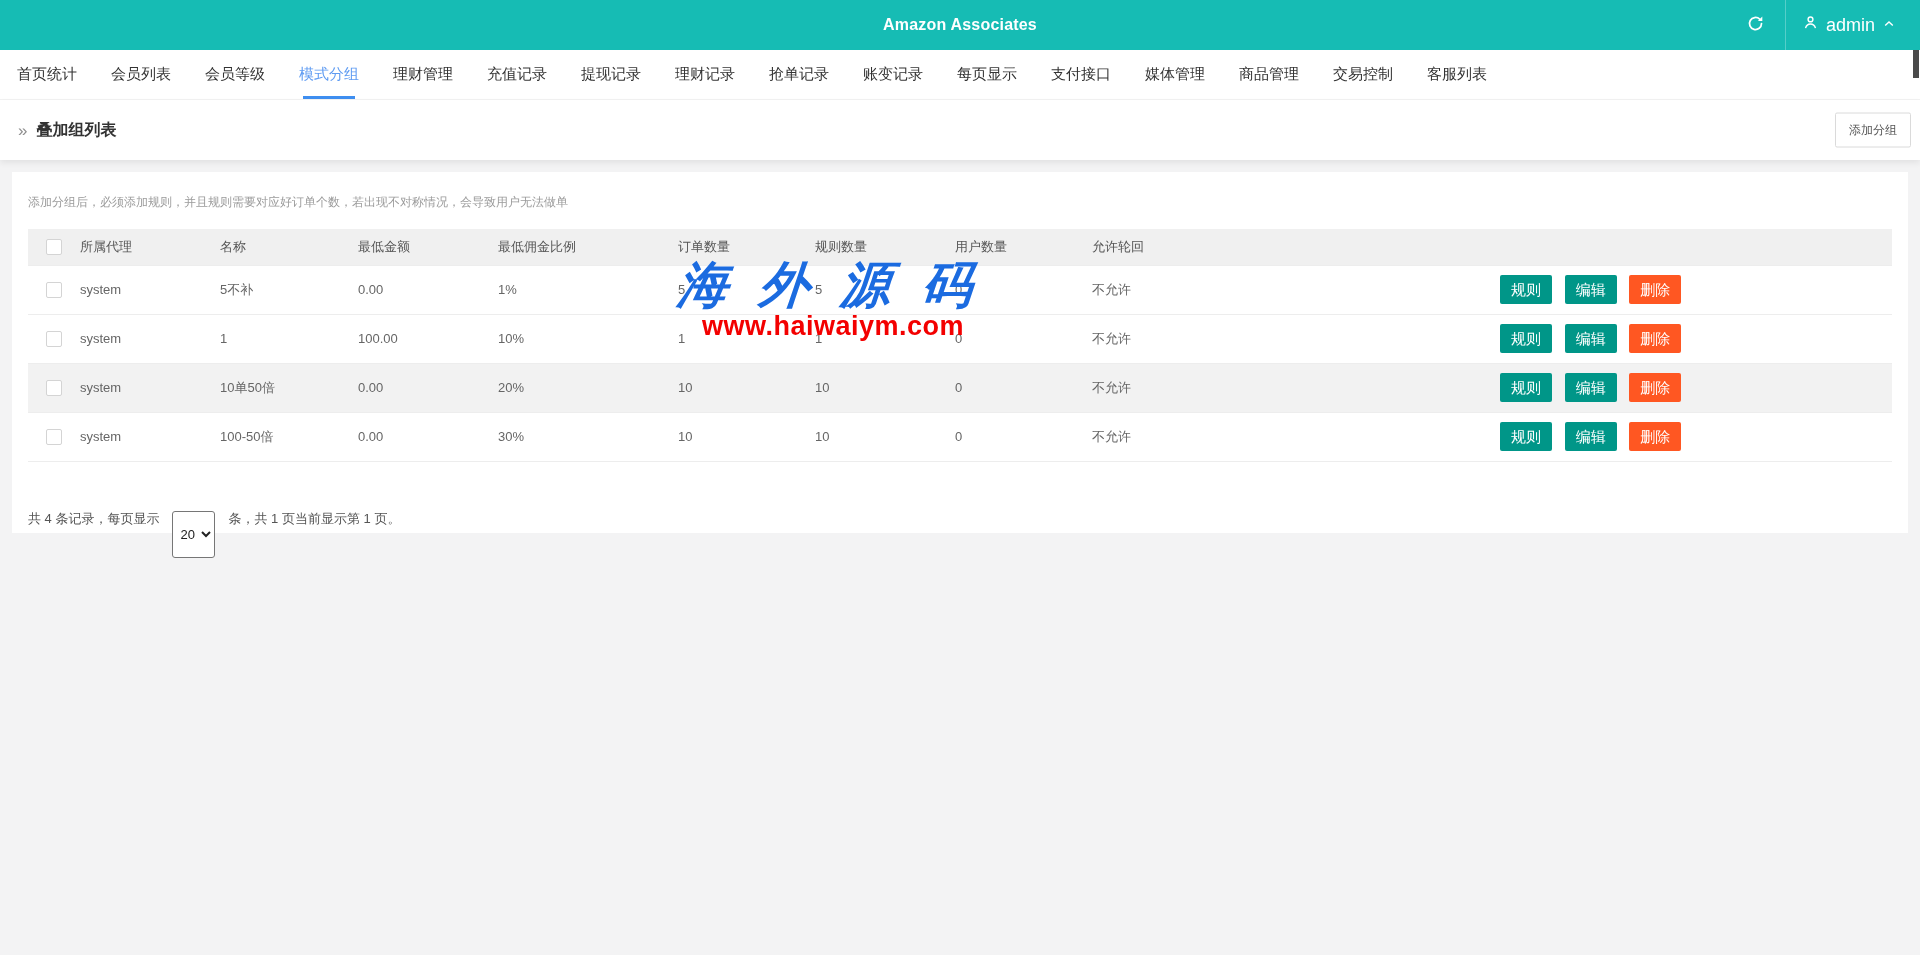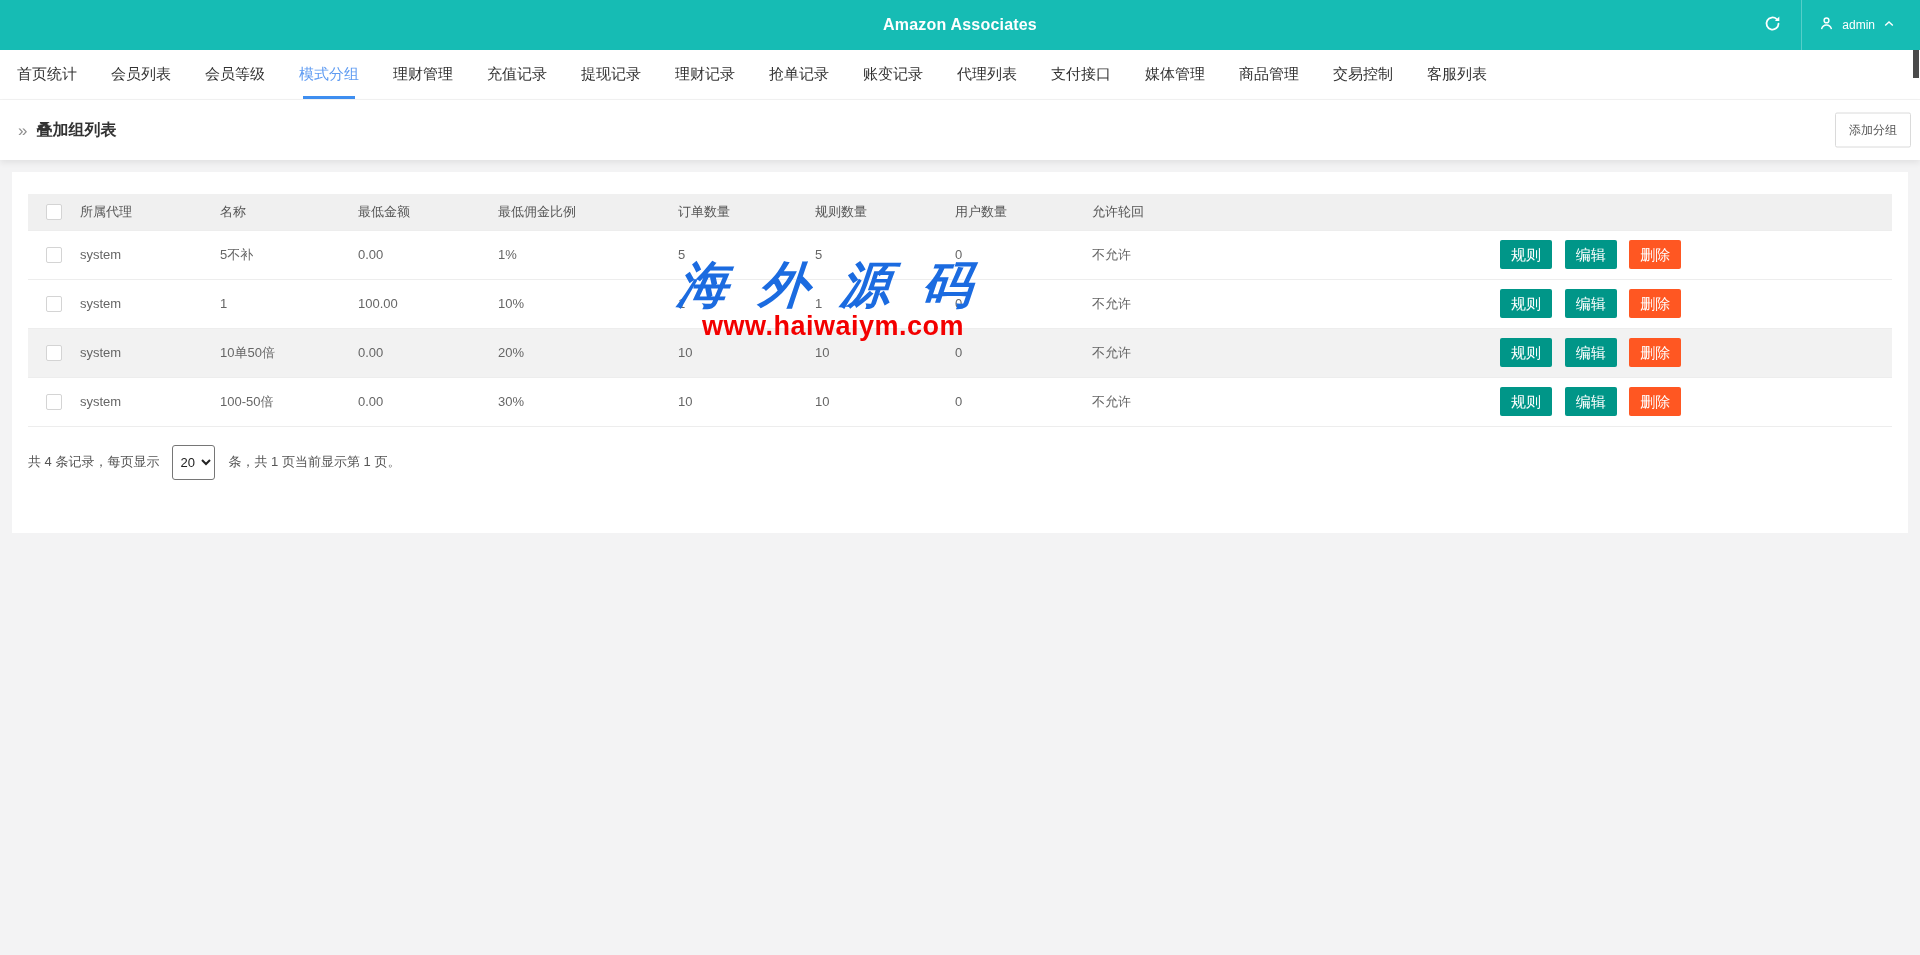--- a/index.html
+++ b/index.html
@@ -13,21 +13,21 @@
 
   
   .topbar {
     height: 50px; background: #16bcb4; position: relative;
     display: flex; align-items: center; justify-content: center;
   }
   .topbar-title { color: #fff; font-size: 16px; font-weight: 600; letter-spacing: .2px; }
   .topbar-right { position: absolute; right: 0; top: 0; height: 100%; display: flex; align-items: center; }
   .topbar-btn { width: 58px; height: 100%; display: flex; align-items: center; justify-content: center; cursor: pointer; }
   .topbar-divider { width: 1px; height: 100%; background: rgba(255,255,255,.28); }
-  .topbar-user { display: flex; align-items: center; gap: 7px; color: #fff; padding: 0 24px 0 16px; font-size: 12px; height: 100%; cursor: pointer; }
+  .topbar-user { display: flex; align-items: center; gap: 7px; color: #fff; padding: 0 24px 0 16px; font-size: 18px; height: 100%; cursor: pointer; }
 
   
   .navbar { height: 50px; background: #fff; display: flex; align-items: stretch; border-bottom: 1px solid #f2f2f2; }
   .nav-tab { width: 94px; display: flex; align-items: center; justify-content: center; font-size: 15px; color: #333; cursor: pointer; position: relative; white-space: nowrap; }
   .nav-tab.active { color: #5e9bf2; }
   .nav-tab.active::after { content: ""; position: absolute; left: 50%; transform: translateX(-50%); bottom: 0; width: 52px; height: 3px; background: #3e8ef0; }
 
   
   .breadcrumb-bar { height: 60px; background: #fff; display: flex; align-items: center; padding: 0 20px 0 18px; position: relative; box-shadow: 0 3px 6px rgba(0,0,0,.07); }
   .bc-icon { color: #8d8d8d; font-size: 17px; margin-right: 9px; line-height: 1; }
@@ -46,21 +46,21 @@
   tbody tr { border-top: 1px solid #ededed; background: #fff; }
   tbody tr:last-child { border-bottom: 1px solid #ededed; }
   tbody tr.hovered { background: #f2f2f2; }
   .cb { width: 16px; height: 16px; appearance: none; -webkit-appearance: none; border: 1px solid #d4d4d4; background: #fff; border-radius: 2px; display: block; margin: 0 auto; cursor: pointer; }
 
   .btn { display: inline-block; border: none; color: #fff; font-size: 15px; padding: 7px 11px; border-radius: 2px; cursor: pointer; margin-right: 9px; font-family: inherit; line-height: 1; }
   .btn-teal { background: #009688; }
   .btn-orange { background: #ff5722; }
 
   .pagination { margin-top: 18px; font-size: 13px; color: #555; display: flex; align-items: center; gap: 13px; }
-  .page-size { font-size: 13px; padding: 8px 3px; border: 1px solid #767676; border-radius: 3px; background: #fff; color: #222; font-family: inherit; }
+  .page-size { font-size: 13px; padding: 14px 3px; border: 1px solid #767676; border-radius: 3px; background: #fff; color: #222; font-family: inherit; margin-top: 31px; }
 
   
   .watermark { position: absolute; left: 678px; top: 260px; pointer-events: none; z-index: 5; }
   .wm1 { font-family: "DejaVu Serif", "Liberation Serif", serif; font-size: 50px; font-weight: bold; font-style: italic; color: #1b6be0; letter-spacing: 7px; transform: skewX(-5deg); line-height: 1; }
   .wm2 { font-size: 27px; font-weight: bold; color: #f30000; margin: 2px 0 0 24px; letter-spacing: .5px; line-height: 1.1; }
 
   
   .scroll-thumb { position: absolute; right: 1px; top: 50px; width: 6px; height: 28px; background: #4a4a4a; }
 </style>
 </head>
@@ -101,36 +101,37 @@
     <div class="nav-tab">首页统计</div>
     <div class="nav-tab">会员列表</div>
     <div class="nav-tab">会员等级</div>
     <div class="nav-tab active">模式分组</div>
     <div class="nav-tab">理财管理</div>
     <div class="nav-tab">充值记录</div>
     <div class="nav-tab">提现记录</div>
     <div class="nav-tab">理财记录</div>
     <div class="nav-tab">抢单记录</div>
     <div class="nav-tab">账变记录</div>
-    <div class="nav-tab">代理列表</div>
+    <div class="nav-tab">每页显示</div>
     <div class="nav-tab">支付接口</div>
     <div class="nav-tab">媒体管理</div>
     <div class="nav-tab">商品管理</div>
     <div class="nav-tab">交易控制</div>
     <div class="nav-tab">客服列表</div>
   </nav>
 
   <div class="breadcrumb-bar">
     <span class="bc-icon">»</span>
     <span class="bc-title">叠加组列表</span>
     <button class="add-btn">添加分组</button>
   </div>
 
   <main class="content">
     <div class="card">
+      <p class="notice">添加分组后，必须添加规则，并且规则需要对应好订单个数，若出现不对称情况，会导致用户无法做单</p>
 
       <table>
         <colgroup>
           <col style="width:52px">
             <col style="width:140px">
             <col style="width:138px">
             <col style="width:140px">
           <col style="width:180px">
             <col style="width:137px">
             <col style="width:140px">

